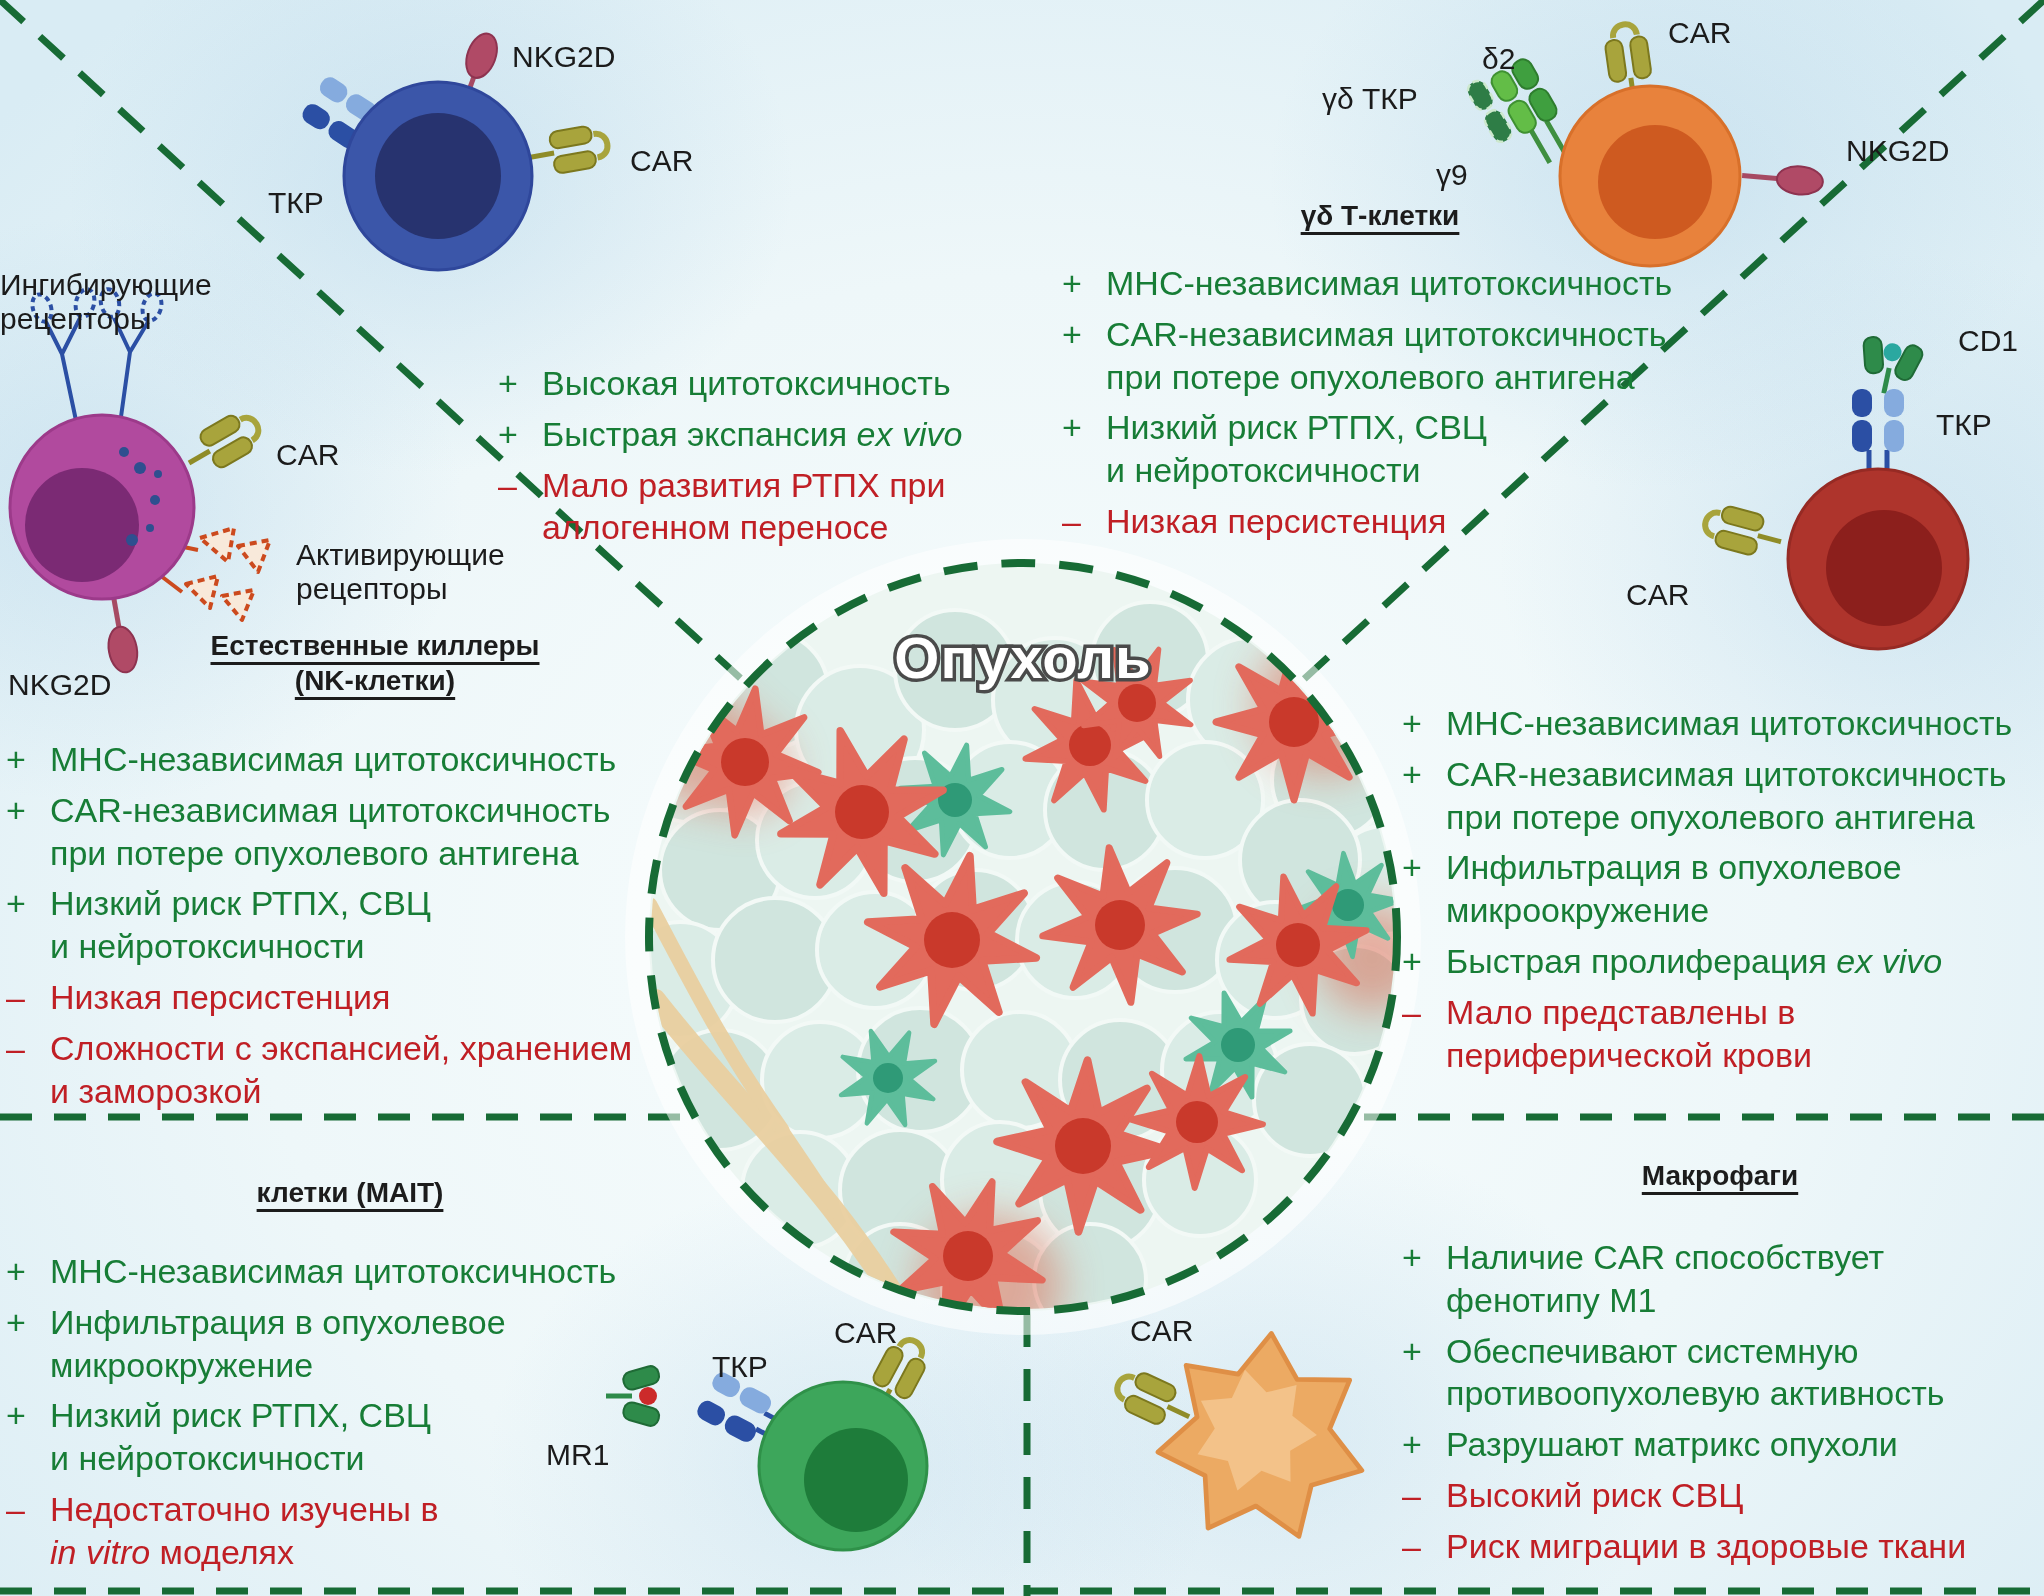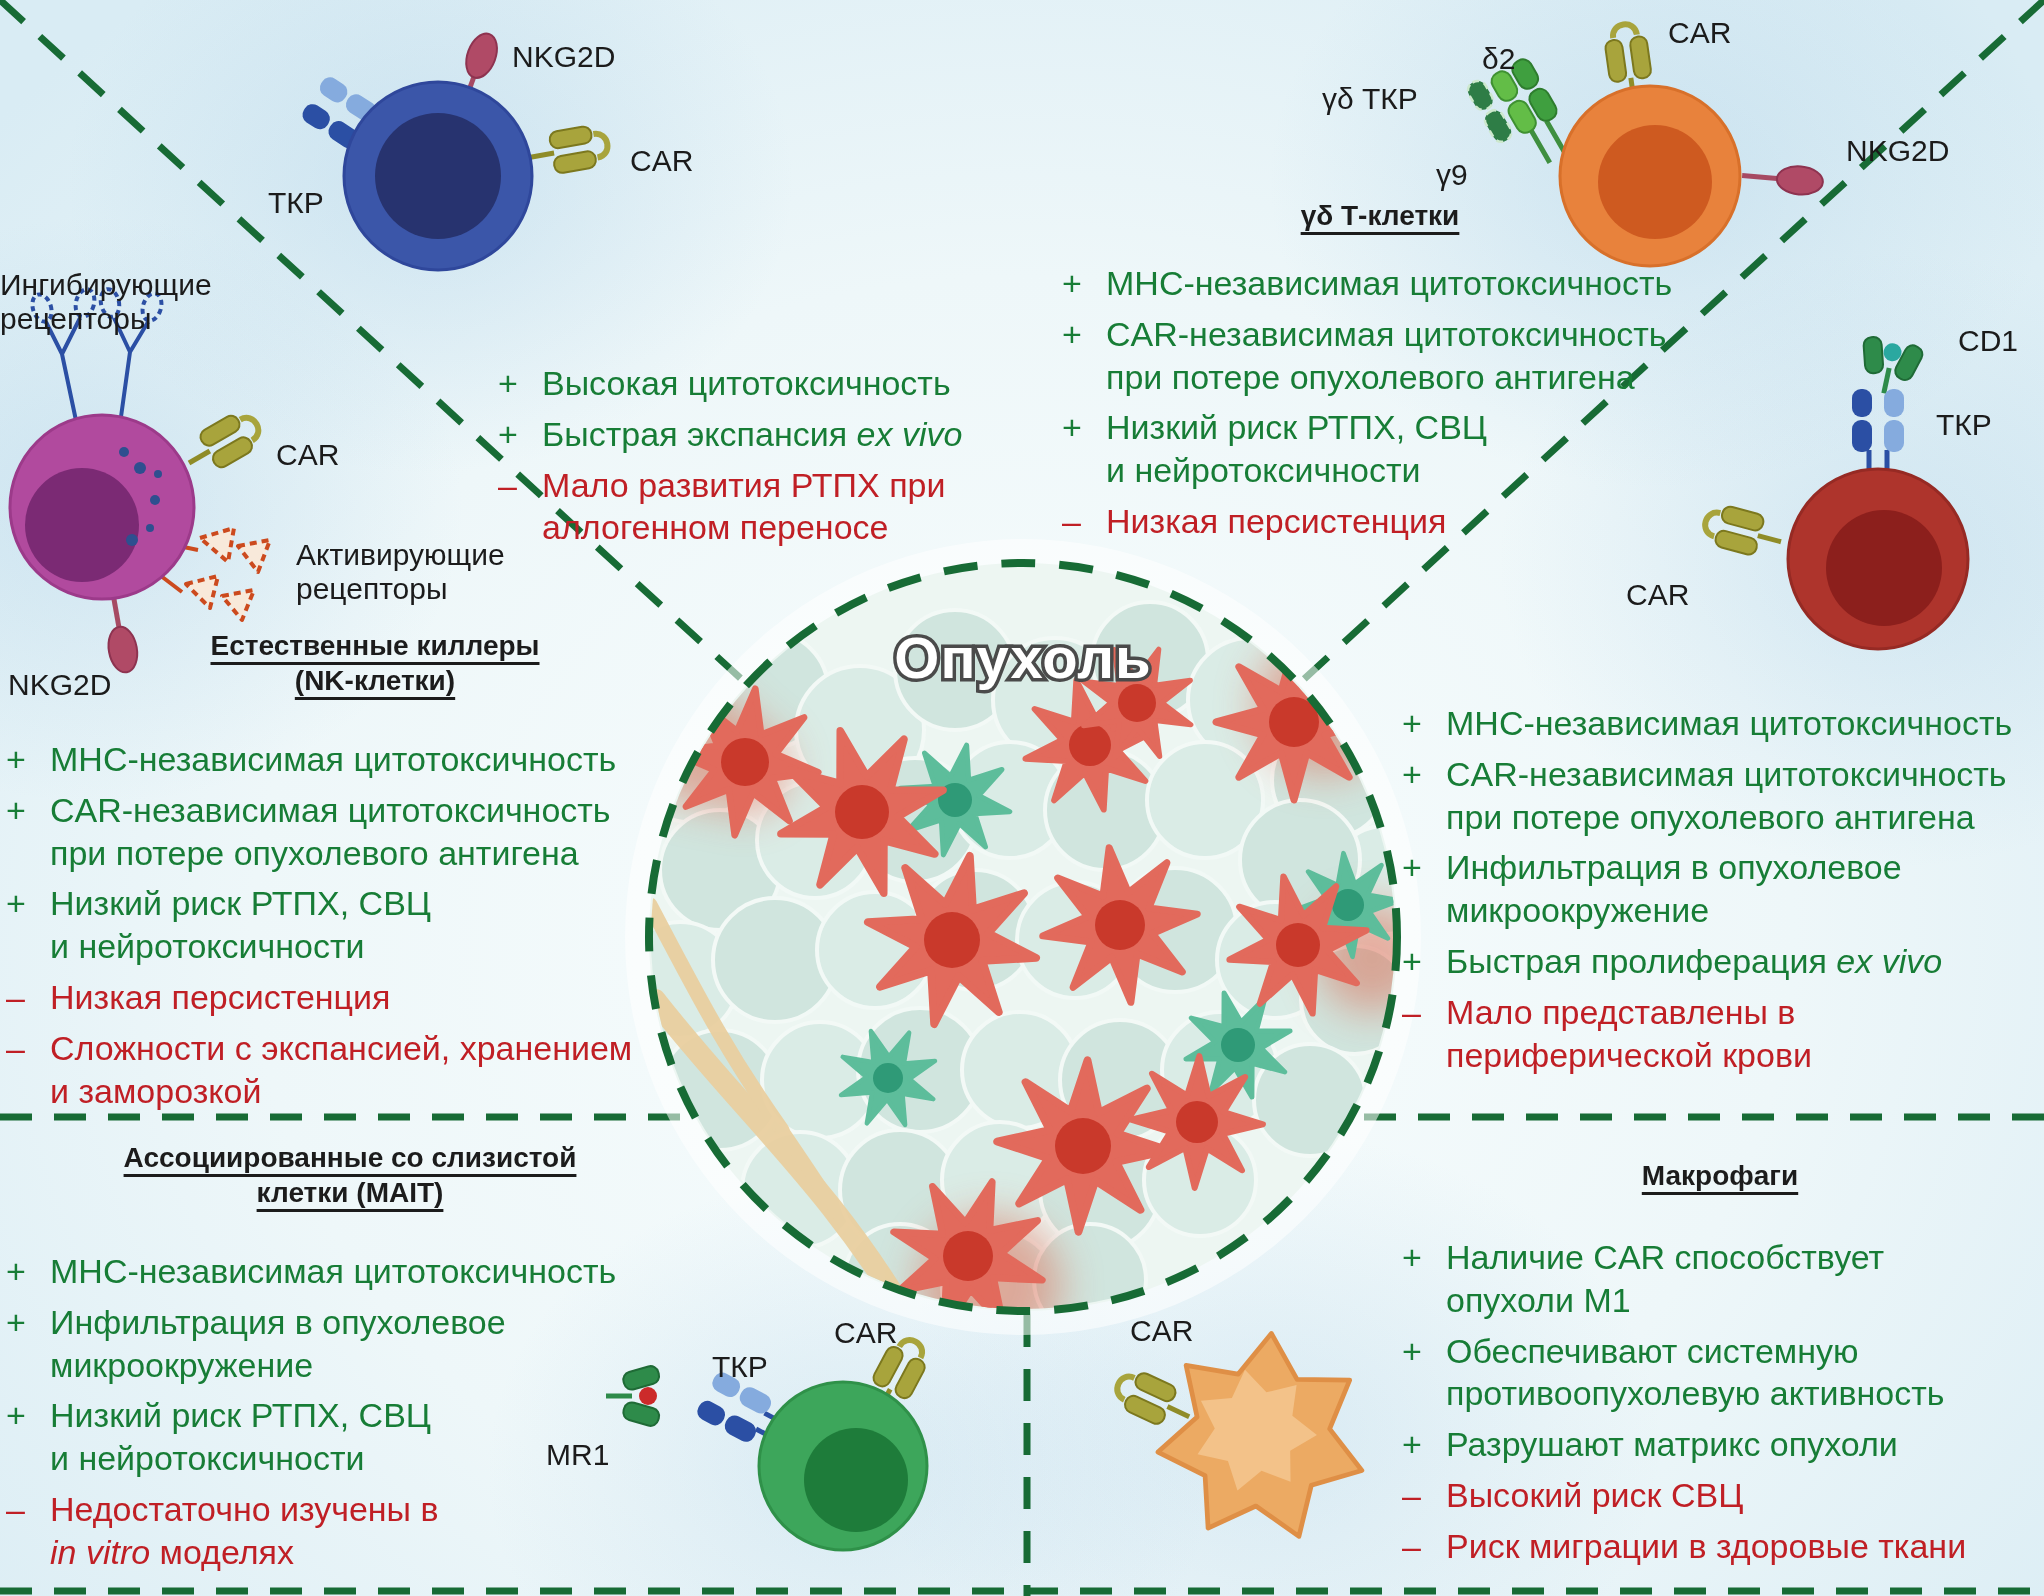--- a/index.html
+++ b/index.html
@@ -352,21 +352,21 @@
   <div class="item con">
         <span class="sign">–</span>
         <span class="txt"><span>Мало представлены в</span><br><span>периферической крови</span></span>
       </div>
 </div>
 <div class="lbl" style="left:1958px;top:324px">CD1</div>
 <div class="lbl" style="left:1936px;top:408px">ТКР</div>
 <div class="lbl" style="left:1626px;top:578px">CAR</div>
 
 <div class="sec title" style="left:30px;top:1140px;width:640px">
-  <span class="u">Ассоциированные со слизистой</span><br>
+  <br>
   <span class="u">клетки (MAIT)</span>
 </div>
 <div class="sec" style="left:6px;top:1250px;width:650px">
   <div class="item pro">
         <span class="sign">+</span>
         <span class="txt"><span>MHC-независимая цитотоксичность</span></span>
       </div>
   <div class="item pro">
         <span class="sign">+</span>
         <span class="txt"><span>Инфильтрация в опухолевое</span><br><span>микроокружение</span></span>
@@ -383,21 +383,21 @@
 <div class="lbl" style="left:712px;top:1350px">ТКР</div>
 <div class="lbl" style="left:546px;top:1438px">MR1</div>
 <div class="lbl" style="left:834px;top:1316px">CAR</div>
 
 <div class="sec title" style="left:1460px;top:1158px;width:520px">
   <span class="u">Макрофаги</span>
 </div>
 <div class="sec" style="left:1402px;top:1236px;width:620px">
   <div class="item pro">
         <span class="sign">+</span>
-        <span class="txt"><span>Наличие CAR способствует</span><br><span>опухоли M1</span></span>
+        <span class="txt"><span>Наличие CAR способствует</span><br><span>фенотипу M1</span></span>
       </div>
   <div class="item pro">
         <span class="sign">+</span>
         <span class="txt"><span>Обеспечивают системную</span><br><span>противоопухолевую активность</span></span>
       </div>
   <div class="item pro">
         <span class="sign">+</span>
         <span class="txt"><span>Разрушают матрикс опухоли</span></span>
       </div>
   <div class="item con">

